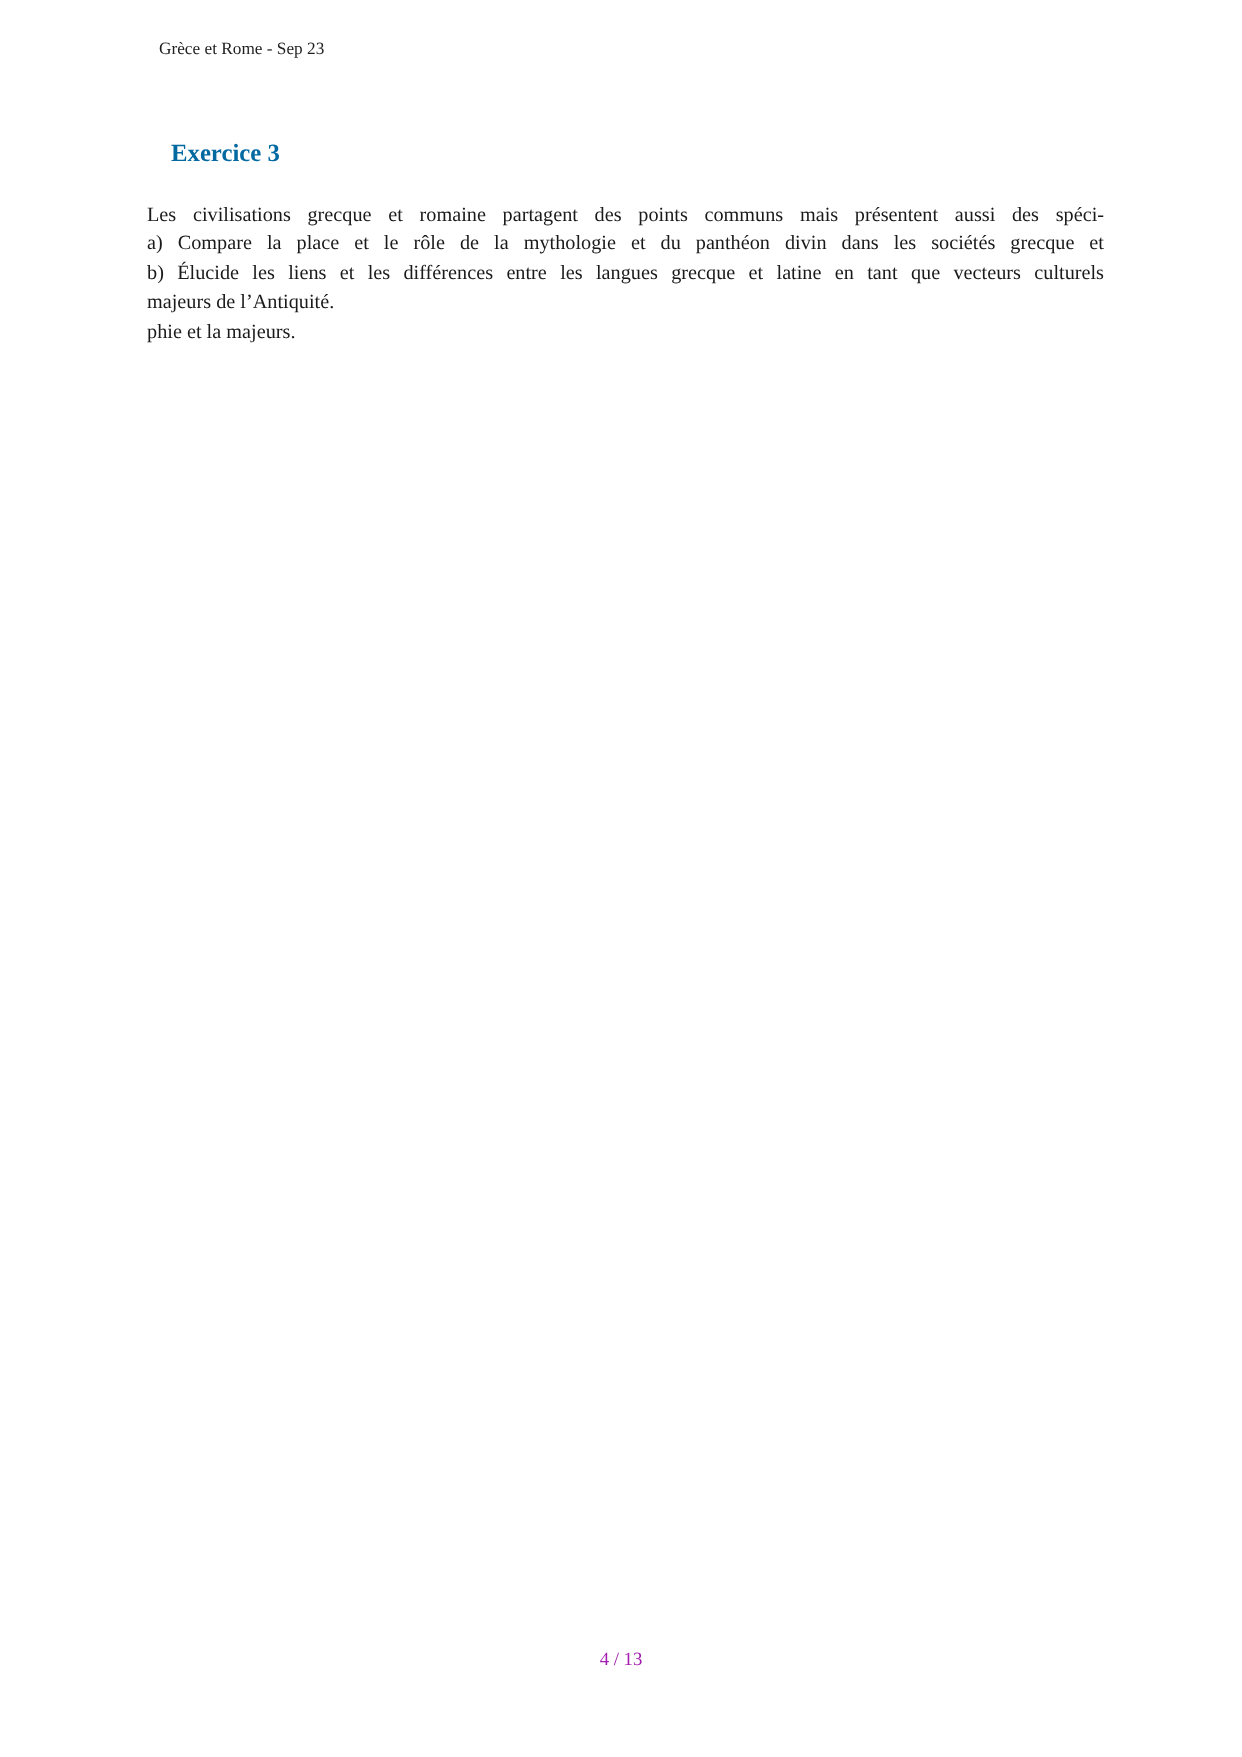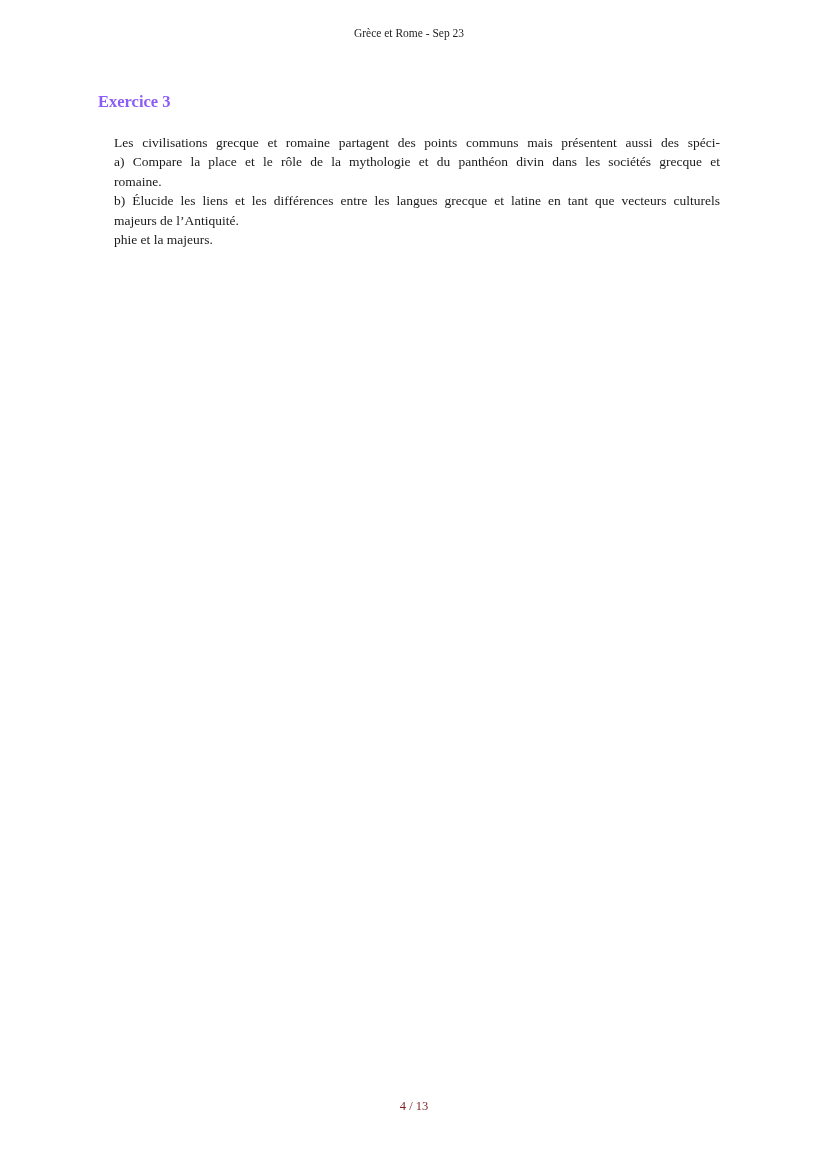--- a/index.html
+++ b/index.html
@@ -9,74 +9,73 @@
     height: 1171px;
     background: #ffffff;
     position: relative;
     font-family: "Liberation Serif", "DejaVu Serif", serif;
     color: #1a1a1a;
     overflow: hidden;
   }
   .page-header {
     position: absolute;
     top: 26px;
-    left: 92px;
+    left: 106px;
     width: 634px;
-    text-align: center;
+    text-align: left;
     font-size: 11.5px;
     line-height: 14px;
     color: #1f1f1f;
   }
   .doc-content {
     position: absolute;
     top: 92px;
     left: 98px;
     width: 638px;
   }
   .exercise-title {
     font-size: 16.5px;
     font-weight: bold;
     line-height: 20px;
-    margin: 0 0 21px 0;
-    color: #8b5cf6;
+    margin: 0 0 21px 16px;
+    color: #0369a1;
   }
-  .exercise-body { margin: 16px; font-family: Liberation Serif, serif; }
+  .exercise-body { margin: 0; font-family: Liberation Serif, serif; }
   .body-line {
     font-size: 13.5px;
     line-height: 19.4px;
     text-align: justify;
     text-align-last: justify;
     -moz-text-align-last: justify;
     white-space: normal;
   }
   .body-line.last {
     text-align-last: left;
     -moz-text-align-last: left;
   }
   .page-footer {
     position: absolute;
     top: 1099px;
     left: 0;
     width: 828px;
     text-align: center;
     font-size: 12.5px;
     line-height: 15px;
-    color: #7f1d1d;
+    color: #a21caf;
   }
 </style>
 </head>
 <body>
 
 <div class="page-header">Grèce et Rome - Sep 23</div>
 
 <div class="doc-content">
   <h2 class="exercise-title">Exercice 3</h2>
   <div class="exercise-body">
       <div class="body-line">Les civilisations grecque et romaine partagent des points communs mais présentent aussi des spéci-</div>
       <div class="body-line">a) Compare la place et le rôle de la mythologie et du panthéon divin dans les sociétés grecque et</div>
-      <div class="body-line last">romaine.</div>
       <div class="body-line">b) Élucide les liens et les différences entre les langues grecque et latine en tant que vecteurs culturels</div>
       <div class="body-line last">majeurs de l’Antiquité.</div>
       <div class="body-line last">phie et la majeurs.</div>
     </div>
 </div>
 
 <div class="page-footer">4 / 13</div>
 
 </body></html>

